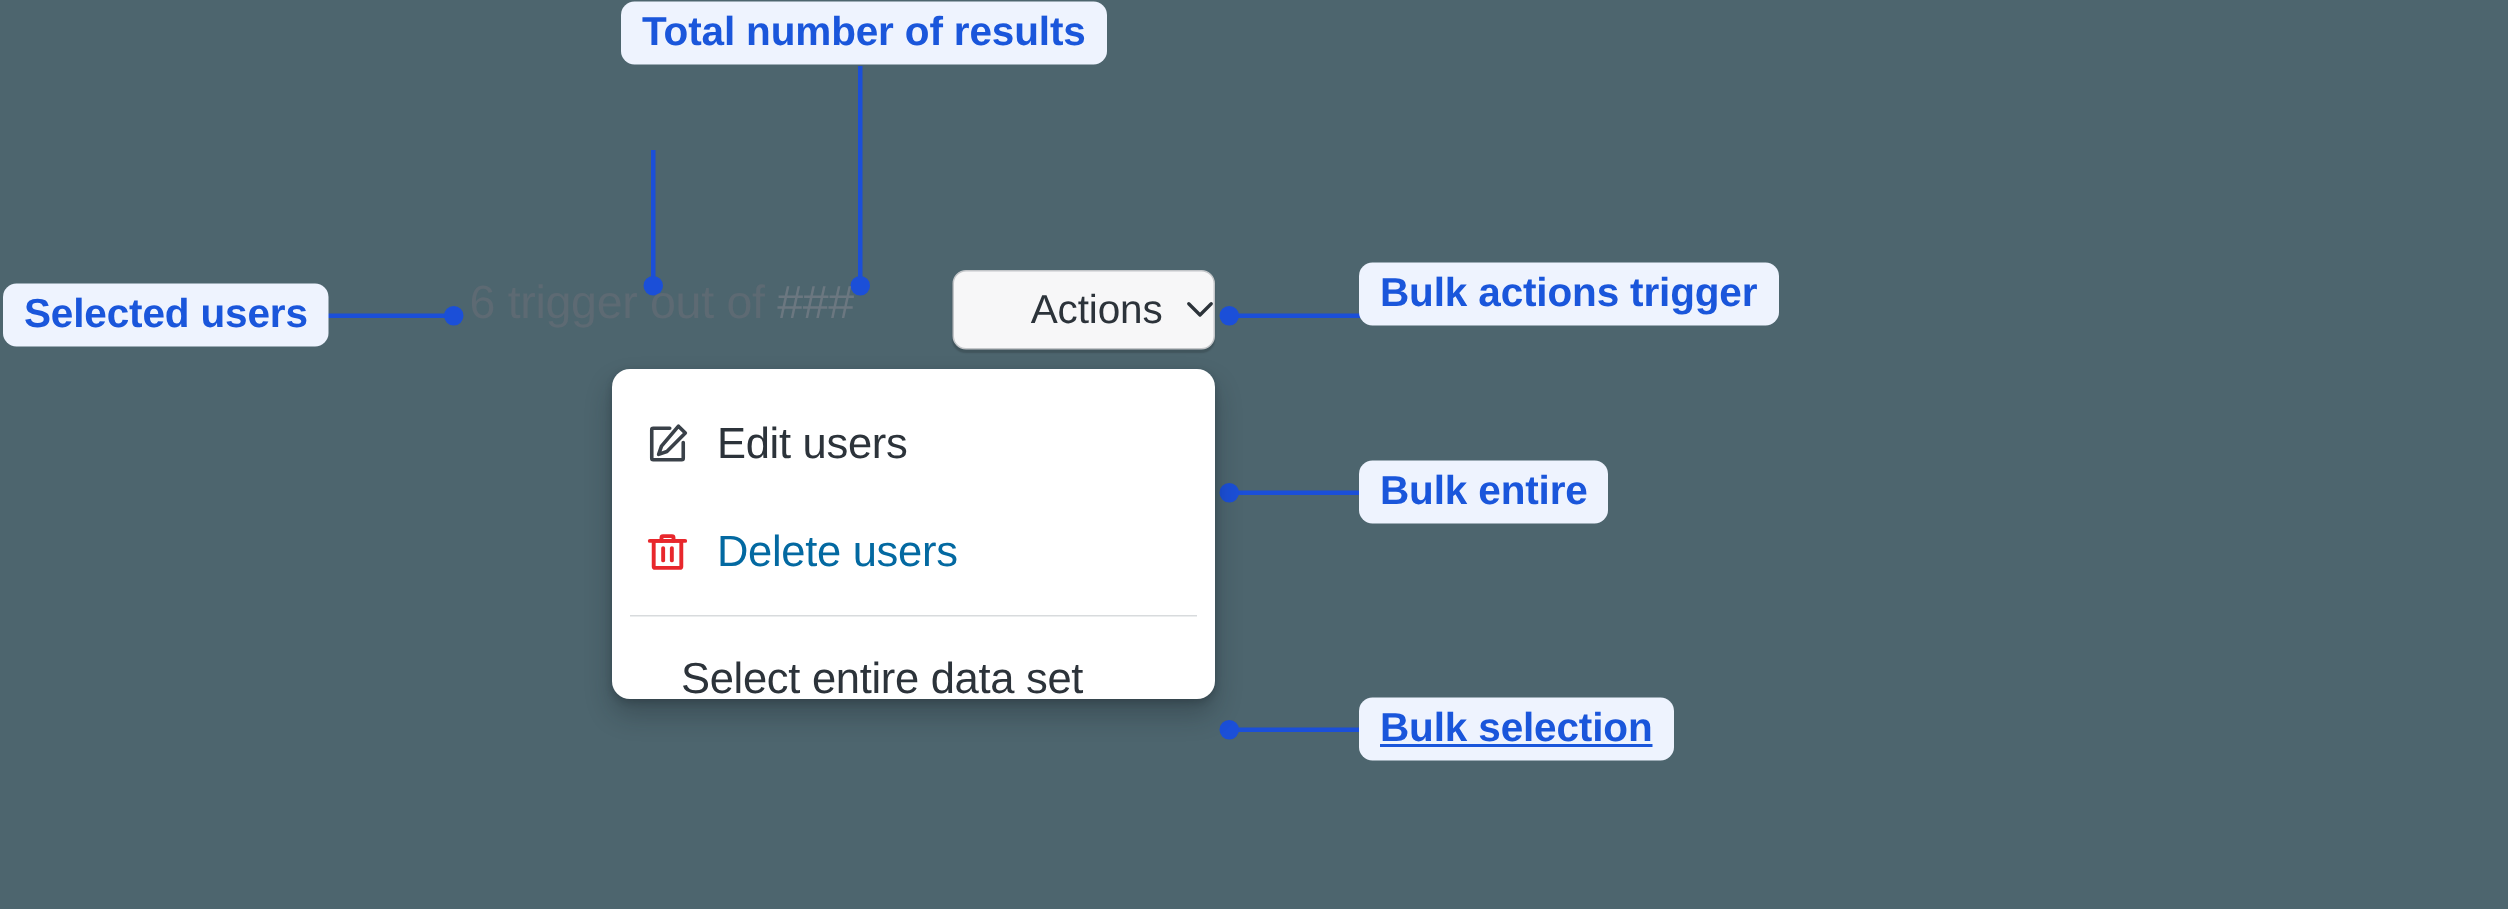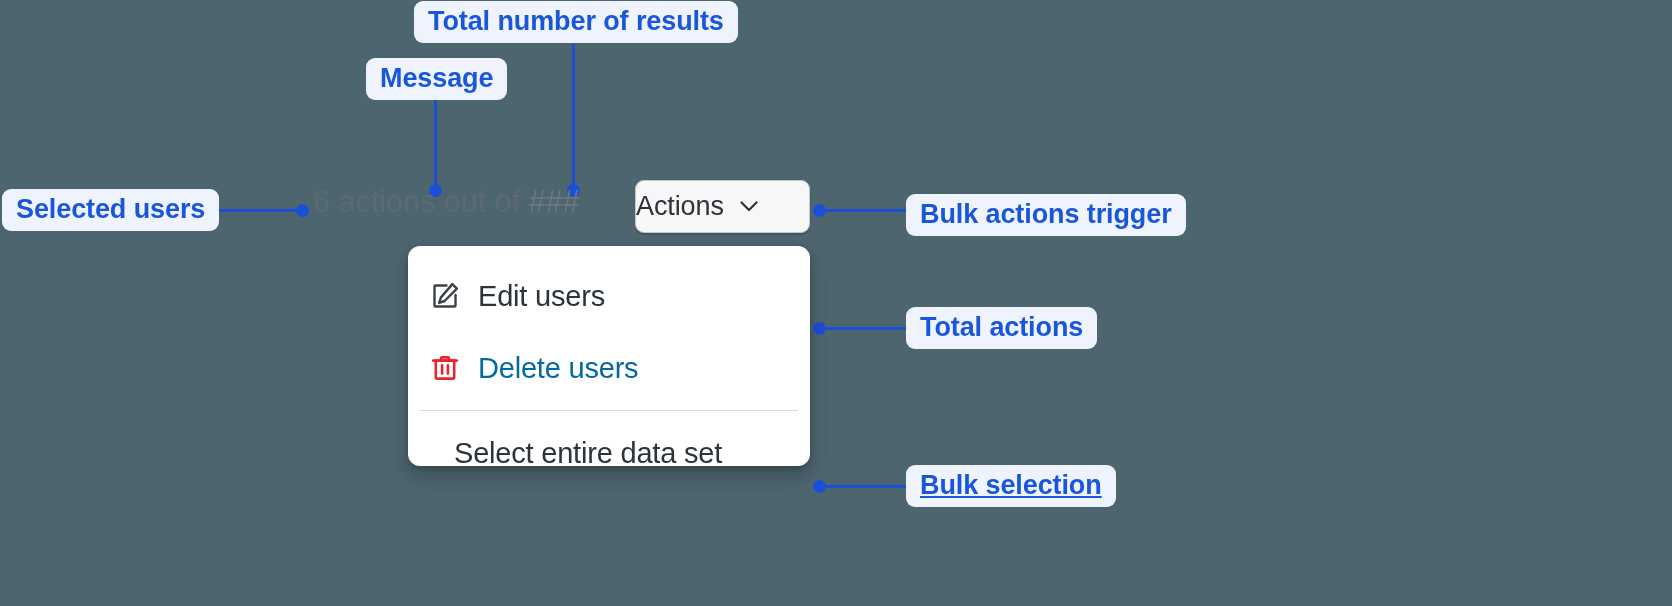--- a/index.html
+++ b/index.html
@@ -73,21 +73,21 @@
     left: 635px;
     top: 180px;
     width: 175px;
     height: 53px;
     background: #f7f7f8;
     border: 1px solid #c3c6c9;
     border-radius: 9px;
     box-shadow: 0 2px 1px rgba(0,0,0,0.16);
     display: flex;
     align-items: center;
-    justify-content: flex-start;
+    justify-content: flex-end;
     gap: 16px;
     box-sizing: border-box;
     cursor: pointer;
   }
   .actions-btn .label {
     font-size: 27px;
     color: #2c333a;
     letter-spacing: -0.1px;
   }
   .chev {
@@ -161,42 +161,39 @@
   <div class="conn-h" style="left:818px; top:327px; width:92px;"></div>
   <div class="dot" style="left:813px; top:322px;"></div>
 
   <div class="conn-h" style="left:818px; top:485px; width:92px;"></div>
   <div class="dot" style="left:813px; top:480px;"></div>
 
   <div class="callout" style="left:414px; top:1px;text-align:right;">
     <span>Total number of results</span>
   </div>
 
-  <div class="callout" style="left:366px; top:58px;">
-    <span>Message</span>
-  </div>
 
   <div class="callout" style="left:2px; top:189px;">
     <span>Selected users</span>
   </div>
 
-  <div class="callout" style="left:906px; top:194px;">
+  <div class="callout" style="left:906px; top:175px;">
     <span>Bulk actions trigger</span>
   </div>
 
   <div class="callout" style="left:906px; top:307px;">
-    <span>Total actions</span>
+    <span>Bulk entire</span>
   </div>
 
   <div class="callout" style="left:906px; top:465px;text-decoration:underline;">
     <span>Bulk selection</span>
   </div>
 
   <div class="sel-message">
-    <span class="count">6</span><span>&nbsp;</span><span>actions out of</span><span>&nbsp;</span><span class="total">###</span>
+    <span class="count">6</span><span>&nbsp;</span><span>trigger out of</span><span>&nbsp;</span><span class="total">###</span>
   </div>
 
   <div class="actions-btn">
     <span class="label">Actions</span>
     <span>
       <svg class="chev" viewBox="0 0 18 11" fill="none" xmlns="http://www.w3.org/2000/svg">
         <path d="M1.5 1.5 L9 9 L16.5 1.5" stroke="#2c333a" stroke-width="2.2" stroke-linecap="round" stroke-linejoin="round"></path>
       </svg>
     </span>
   </div>

